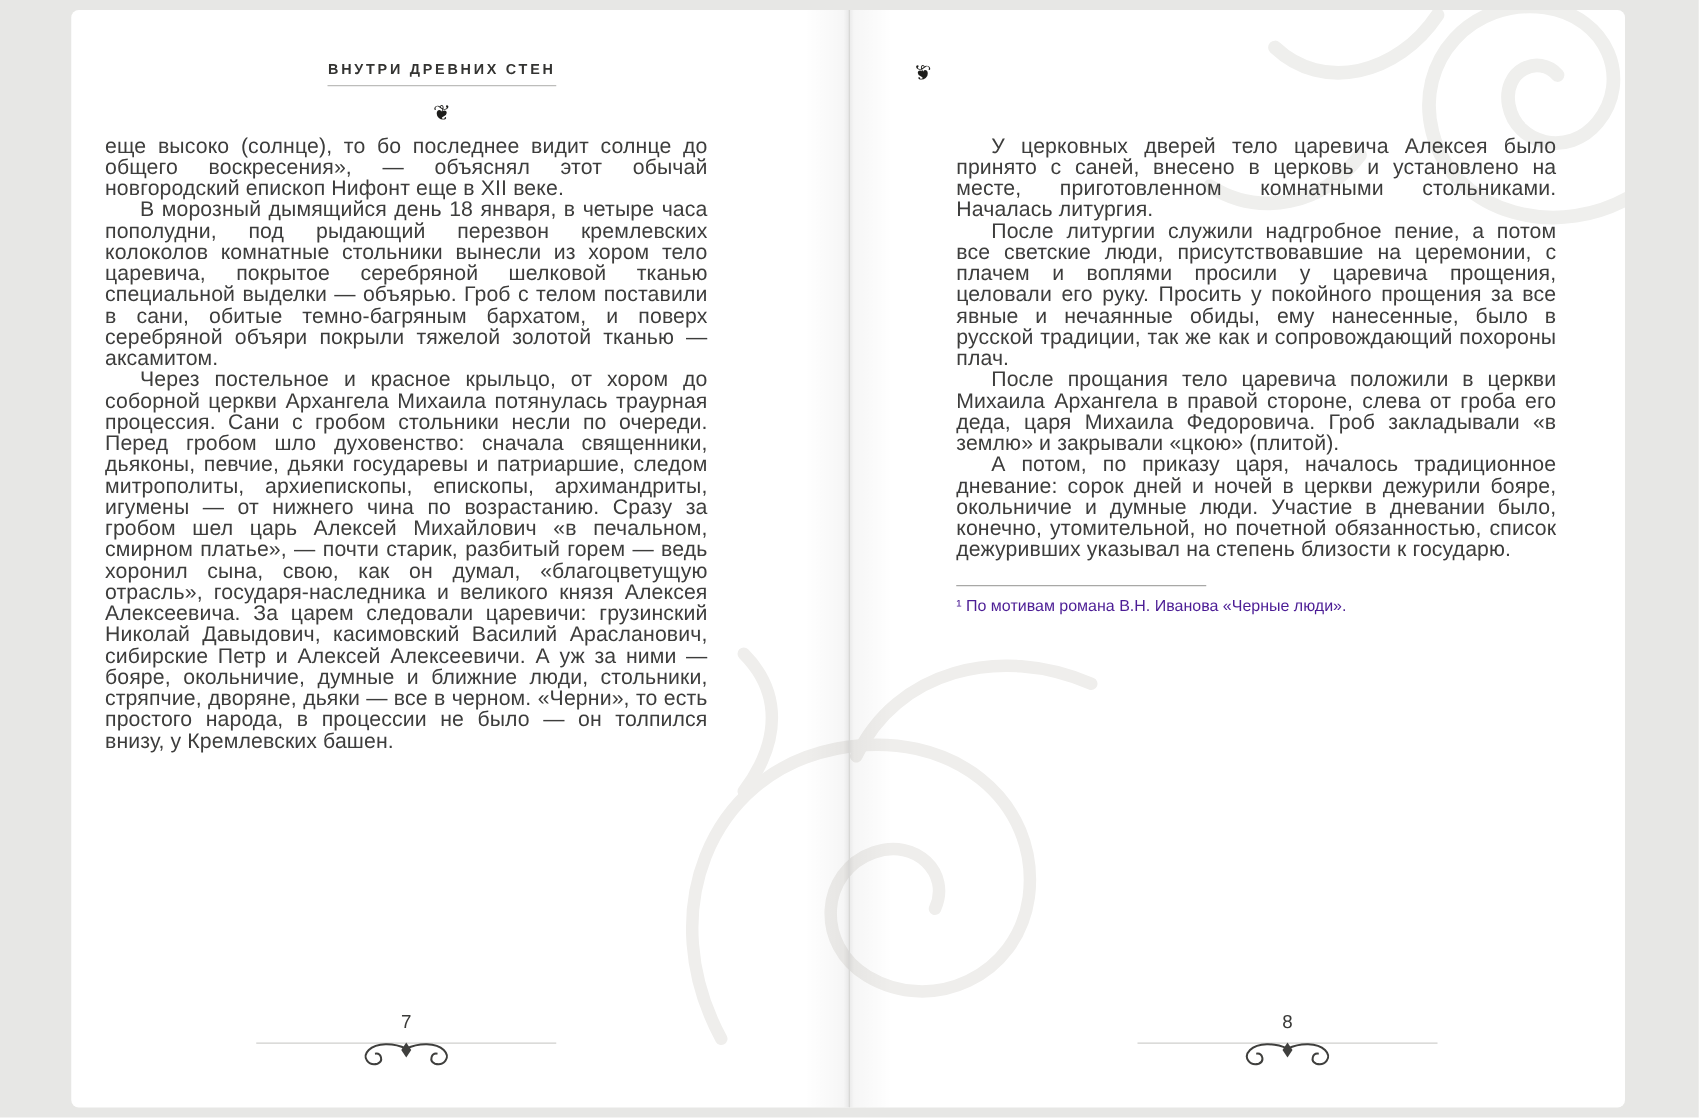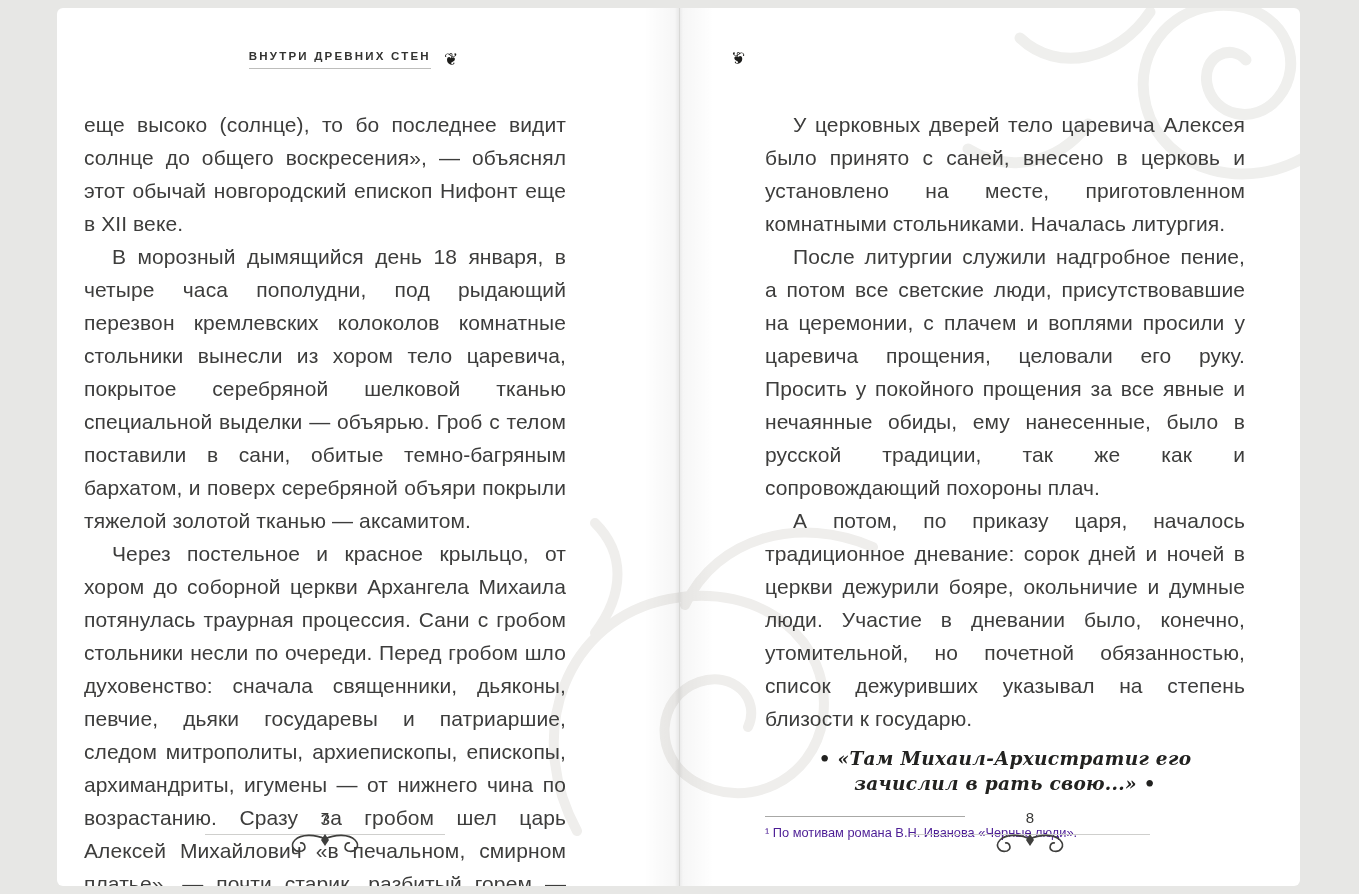--- a/index.html
+++ b/index.html
@@ -27,37 +27,37 @@
     background: linear-gradient(to right, rgba(0,0,0,0) 0%, rgba(0,0,0,0.035) 44%, rgba(0,0,0,0.09) 50%, rgba(0,0,0,0.035) 56%, rgba(0,0,0,0) 100%);
   }
   .gutter-line { position: absolute; left: 50%; top: 0; bottom: 0; width: 1px; background: #d8d8d6; }
 
   
   .running-head {
     position: absolute; top: 42px; width: 621px;
     display: flex; align-items: center; gap: 13px;
     color: #333331;
   }
-  .running-head.left  { left: 0; justify-content: center; padding-right: 28px; }
+  .running-head.left  { left: 0; justify-content: center; padding-right: 28px; flex-direction: column; }
   .running-head.right { left: 622px; justify-content: flex-start; padding-left: 52px; }
   .head-text {
     border-bottom: 1px solid #bdbdbb; padding-bottom: 6px;
     font-size: 11.5px; font-weight: bold; letter-spacing: 2.2px;
     white-space: nowrap;
   }
   .head-prefix { font-weight: normal; font-style: italic; letter-spacing: 0.6px; margin-right: 7px; }
   .fleuron { font-size: 17px; color: #1d1d1b; line-height: 1; }
   .fleuron.mirrored { transform: scaleX(-1); display: inline-block; }
 
   
   .text-col { position: absolute; top: 100px; color: #3d3d3c; }
   .text-col.left  { left: 27px;  width: 482px; }
   .text-col.right { left: 708px; width: 480px; }
   .para {
-    font-size: 21px; line-height: 33px; text-align: justify;
+    font-size: 17px; line-height: 17px; text-align: justify;
     text-indent: 28px; letter-spacing: 0.1px;
   }
   .para.first { text-indent: 0; }
 
   .section-heading {
     font-family: "DejaVu Serif", serif; font-style: italic; font-weight: bold;
     font-size: 18.5px; line-height: 25px; text-align: center;
     color: #222220; letter-spacing: 0.3px; margin: 11px 0 9px;
   }
 
@@ -125,23 +125,23 @@
     </section>
 
     <section>
       <header class="running-head right">
         <span class="fleuron mirrored">❦</span>
       </header>
 
       <div class="text-col right">
         <p class="para">У церковных дверей тело царевича Алексея было принято с саней, внесено в церковь и установлено на месте, приготовленном комнатными стольниками. Началась литургия.</p>
         <p class="para">После литургии служили надгробное пение, а потом все светские люди, присутствовавшие на церемонии, с плачем и воплями просили у царевича прощения, целовали его руку. Просить у покойного прощения за все явные и нечаянные обиды, ему нанесенные, было в русской традиции, так же как и сопровождающий похороны плач.</p>
+        <p class="para">После прощания тело царевича положили в церкви Михаила Архангела в правой стороне, слева от гроба его деда, царя Михаила Федоровича. Гроб закладывали «в землю» и закрывали «цкою» (плитой).</p>
         <p class="para">А потом, по приказу царя, началось традиционное дневание: сорок дней и ночей в церкви дежурили бояре, окольничие и думные люди. Участие в дневании было, конечно, утомительной, но почетной обязанностью, список дежуривших указывал на степень близости к государю.</p>
 
-        <h2 class="section-heading">• «Там Михаил-Архистратиг его зачислил в рать свою...» •</h2>
 
 
         <div class="footnote-block">
           <div class="footnote-rule"></div>
           <div class="footnote">¹ По мотивам романа В.Н. Иванова «Черные люди».</div>
         </div>
       </div>
 
       <footer class="page-footer right">
         <div class="page-number">8</div>

